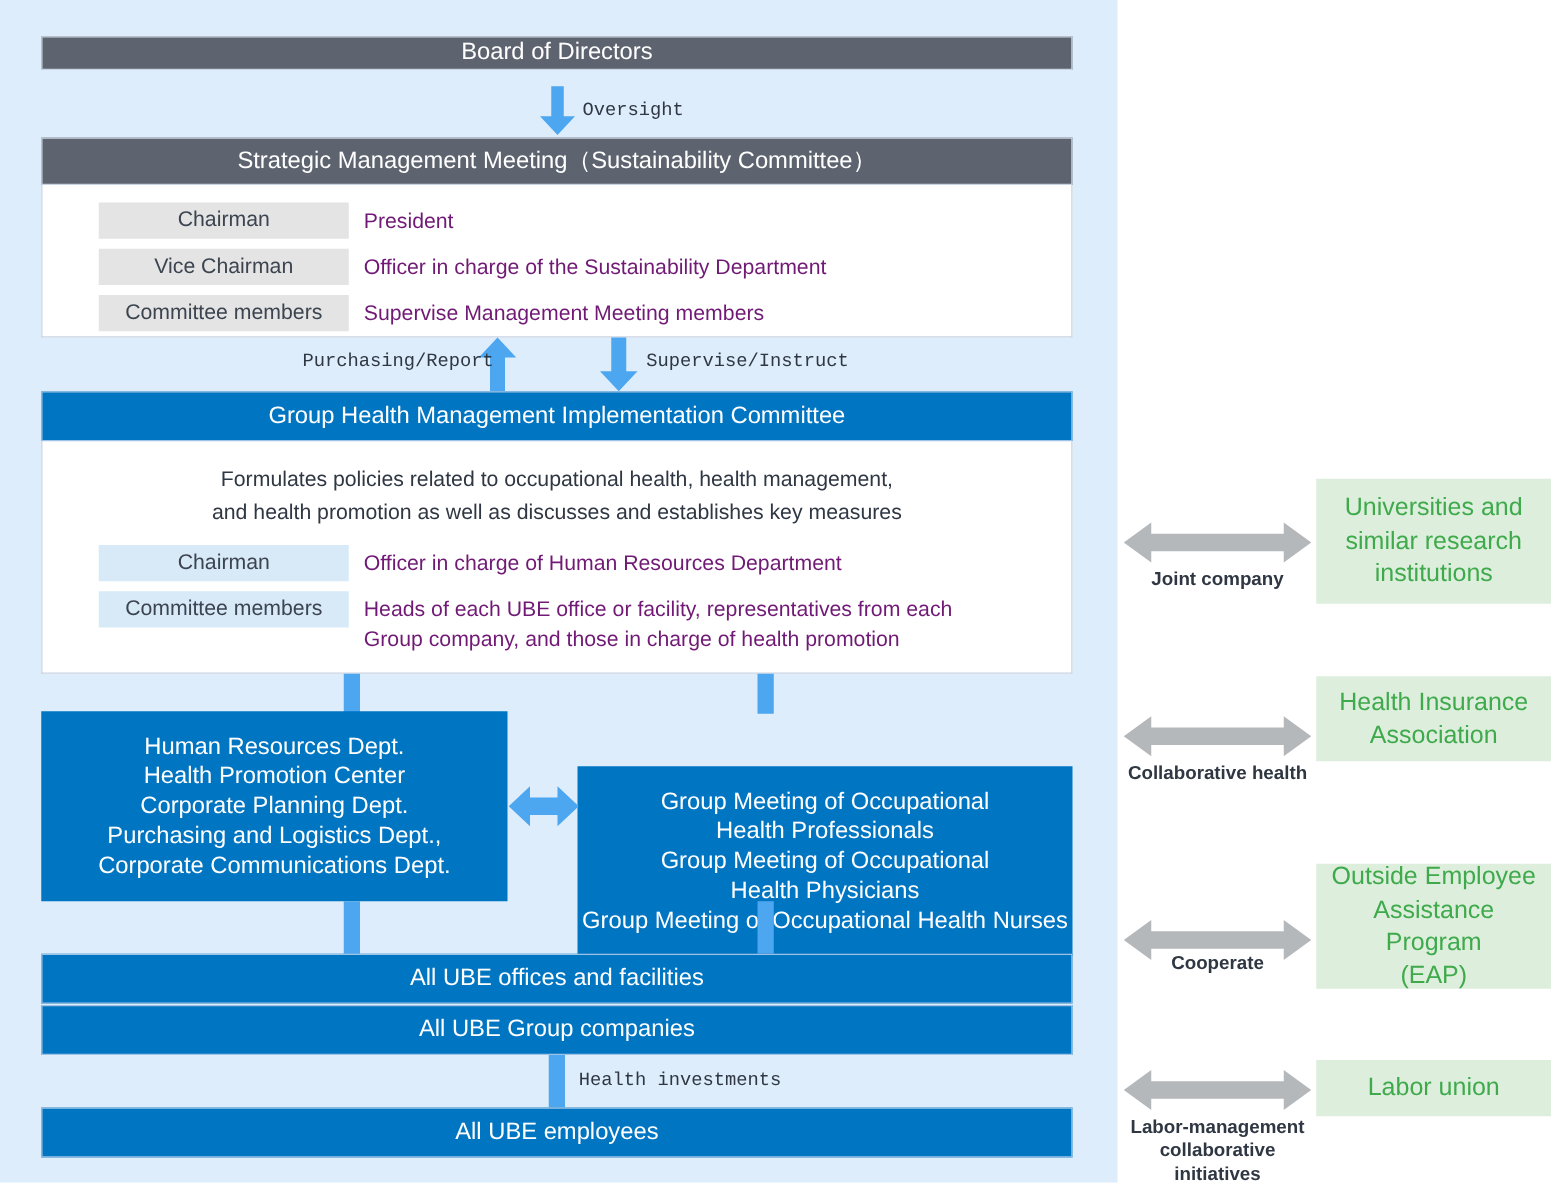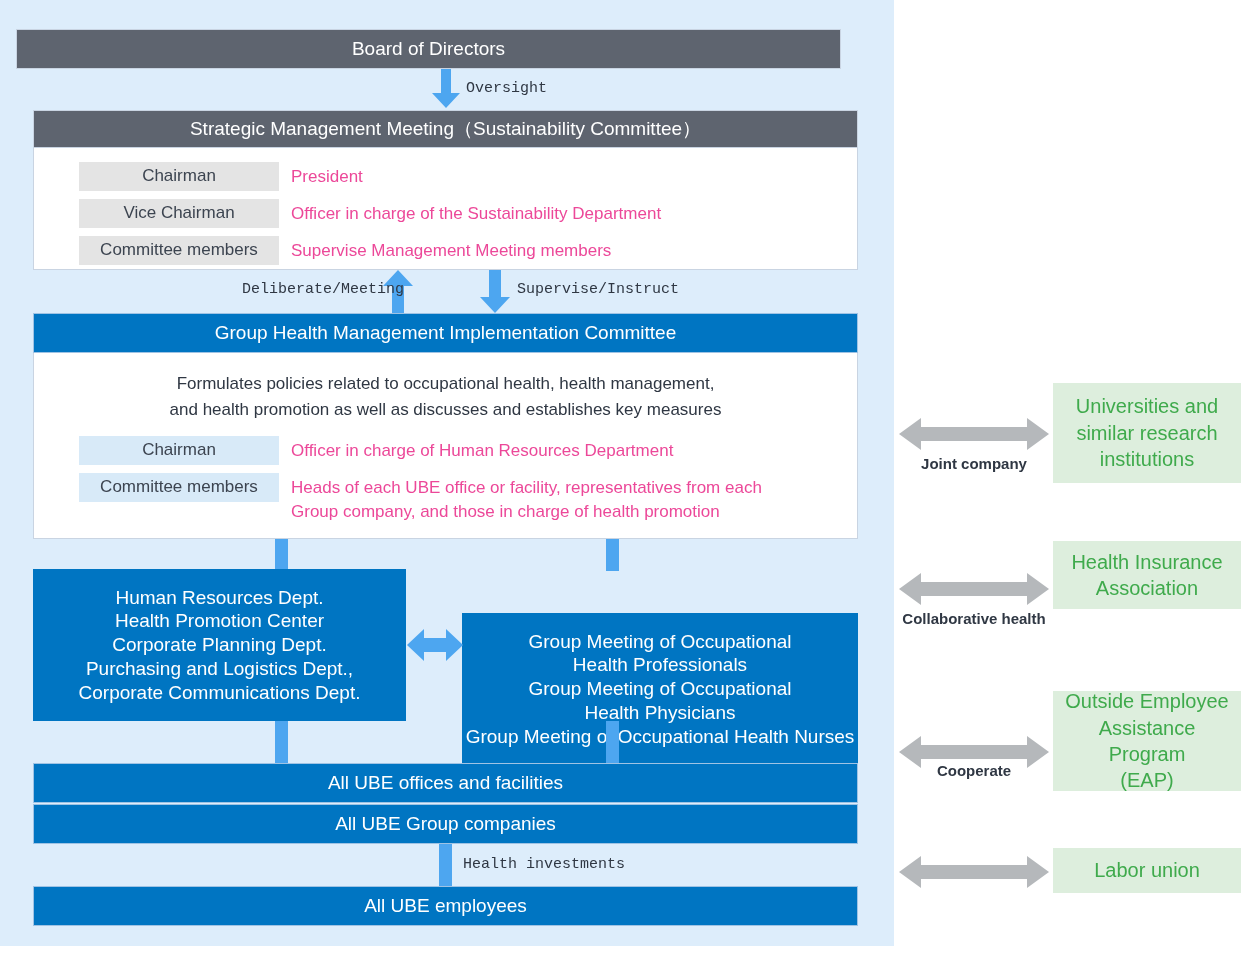--- a/index.html
+++ b/index.html
@@ -55,21 +55,21 @@
     width: 200px; flex: 0 0 200px;
     text-align: center;
     font-size: 17px;
     color: #3c4450;
     padding: 3px 6px;
     line-height: 1.35;
   }
   .role-tag.gray { background: #e4e4e4; }
   .role-tag.lightblue { background: #d8eaf8; }
   .role-val {
-    font-size: 17px; color: #ec4899;
+    font-size: 17px; color: #701a75;
     padding: 3px 0 3px 12px;
     line-height: 1.42;
   }
 
   .desc-text {
     font-size: 17px; color: #2f3743; text-align: center;
     line-height: 1.5;
   }
 
   
@@ -100,21 +100,21 @@
     text-align: center; line-height: 1.25;
   }
 </style>
 </head>
 <body>
 
 <div id="root">
 
   <div class="panel-bg"></div>
 
-  <div class="node bar-dark" style="left:16px; top:29px; width:825px; height:40px;text-align:center;">
+  <div class="node bar-dark" style="left:33px; top:29px; width:825px; height:27px;text-align:center;">
     <span>Board of Directors</span>
   </div>
 
   <svg class="svg-arrow" style="left:431px; top:69px;" width="30" height="40" viewBox="0 0 30 40">
     <path d="M10,0 H20 V24 H29 L15,39 L1,24 H10 Z" fill="#4da6f0"></path>
   </svg>
   <div class="arrow-label" style="left:466px; top:80px;">Oversight</div>
 
   <div class="node bar-dark" style="left:33px; top:110px; width:825px; height:38px;">
     <span>Strategic Management Meeting（Sustainability Committee）</span>
@@ -130,21 +130,21 @@
     </div>
     <div class="role-row">
       <div class="role-tag gray">Committee members</div>
       <div class="role-val">Supervise Management Meeting members</div>
     </div>
   </div>
 
   <svg class="svg-arrow" style="left:382px; top:270px;" width="32" height="43" viewBox="0 0 32 43">
     <path d="M16,0 L31,16 H22 V43 H10 V16 H1 Z" fill="#4da6f0"></path>
   </svg>
-  <div class="arrow-label" style="left:242px; top:281px;">Deliberate/Meeting</div>
+  <div class="arrow-label" style="left:242px; top:281px;">Purchasing/Report</div>
 
   <svg class="svg-arrow" style="left:479px; top:270px;" width="32" height="43" viewBox="0 0 32 43">
     <path d="M10,0 H22 V27 H31 L16,43 L1,27 H10 Z" fill="#4da6f0"></path>
   </svg>
   <div class="arrow-label" style="left:517px; top:281px;">Supervise/Instruct</div>
 
   <div class="node bar-blue bar-blue-bordered" style="left:33px; top:313px; width:825px; height:40px;">
     <span>Group Health Management Implementation Committee</span>
   </div>
   <div class="node panel-white" style="left:33px; top:353px; width:825px; height:186px; padding:18px 30px 0 30px;">
@@ -227,17 +227,19 @@
   <div class="gray-label" style="left:899px; top:762px; width:150px;">Cooperate</div>
   <div class="green-box" style="left:1053px; top:691px; width:188px; height:100px;">
     <span style="white-space:pre-line;">Outside Employee
 Assistance Program
 (EAP)</span>
   </div>
 
   <svg class="svg-arrow" style="left:899px; top:855px;" width="150" height="34" viewBox="0 0 150 34">
     <path d="M0,17 L22,1 V10 H128 V1 L150,17 L128,33 V24 H22 V33 Z" fill="#b5b8bb"></path>
   </svg>
+  <div class="gray-label" style="left:899px; top:893px; width:150px; white-space:pre-line;">Labor-management
+collaborative initiatives</div>
   <div class="green-box" style="left:1053px; top:848px; width:188px; height:45px;">
     <span style="white-space:pre-line;">Labor union</span>
   </div>
 
 </div>
 
 </body></html>

